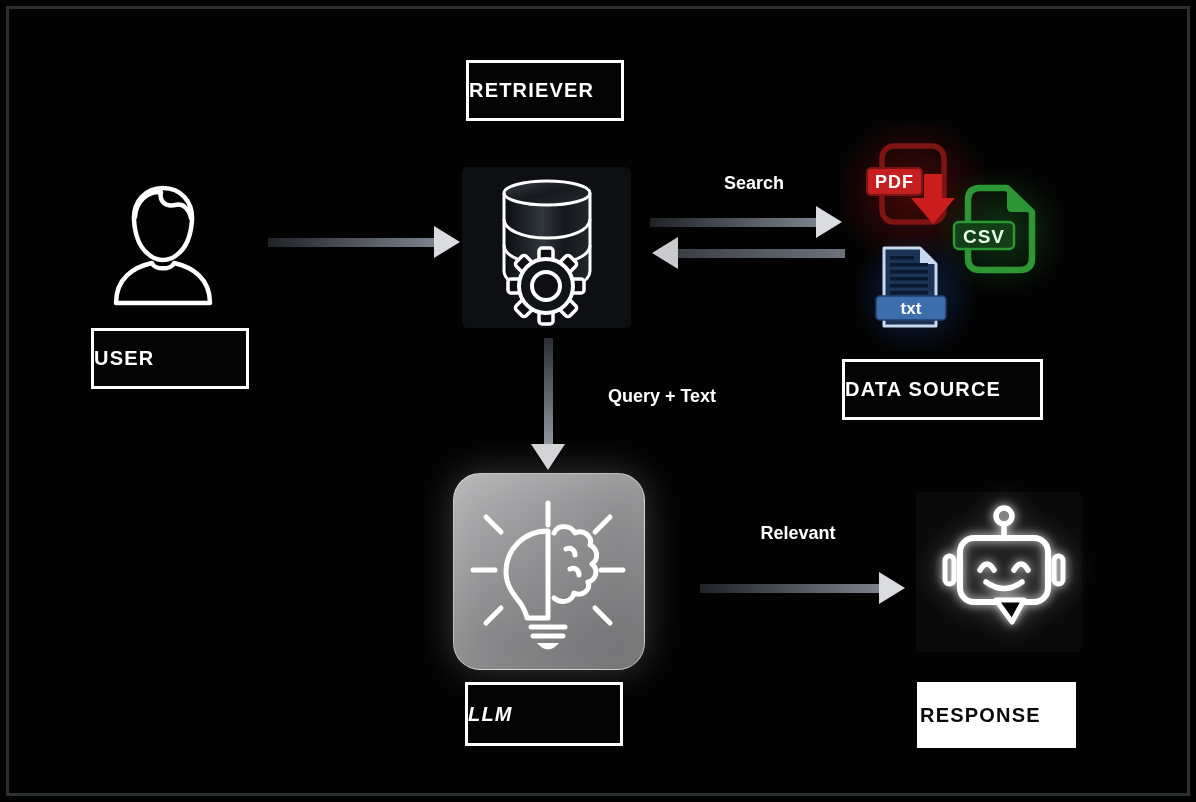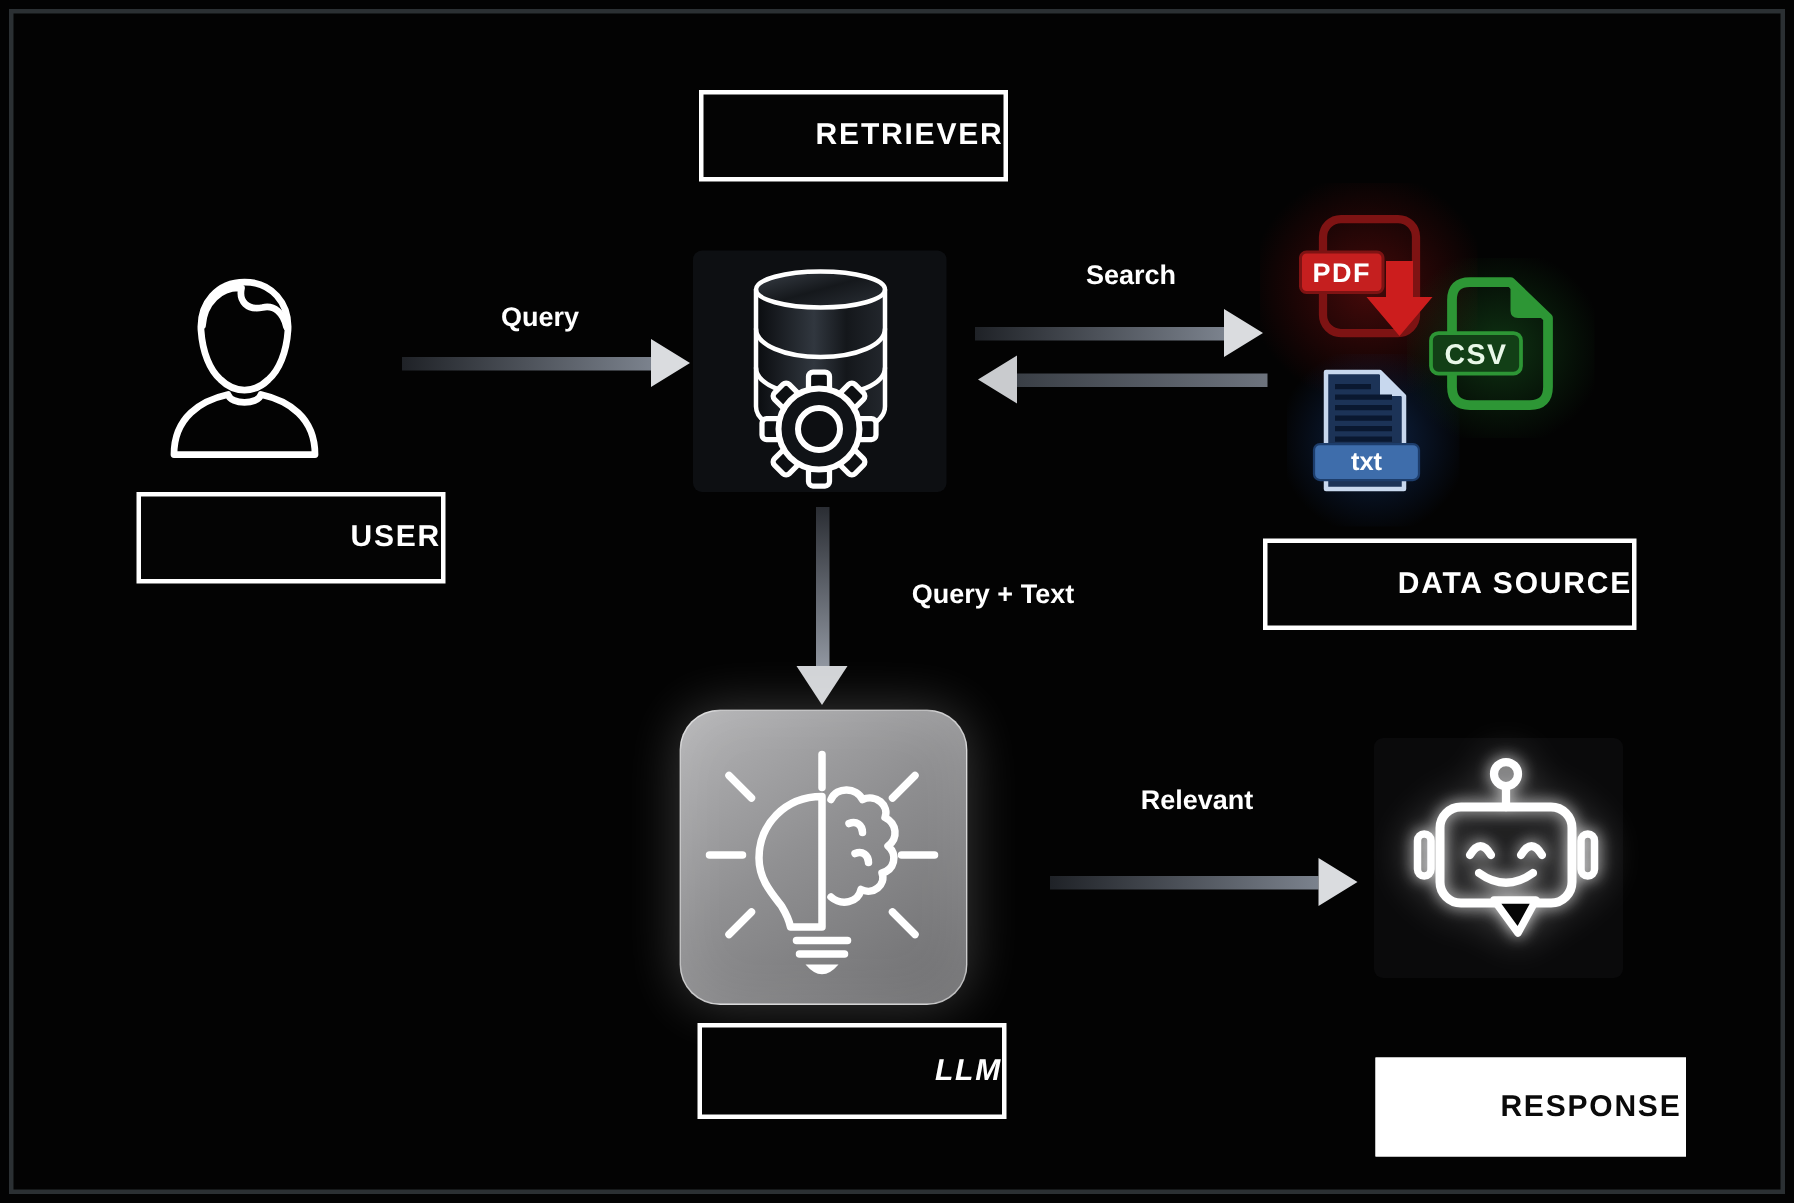--- a/index.html
+++ b/index.html
@@ -8,25 +8,25 @@
     background:#030303;
     font-family:"Liberation Sans","DejaVu Sans",sans-serif;
     color:#fff;
   }
   .frame{
     position:absolute;left:6px;top:6px;right:6px;bottom:6px;
     border:3px solid #2b3033;pointer-events:none;
   }
   
   .labelbox{
-    position:absolute;display:flex;align-items:center;justify-content:flex-end;
+    position:absolute;display:flex;align-items:center;justify-content:flex-start;
     border:3px solid #ffffff;background:#040404;
-    font-weight:700;font-size:20px;letter-spacing:1.2px;color:#fff;padding-left:48px;
-  }
-  .labelbox.inverted{background:#ffffff;color:#0a0a0a;border-color:#ffffff;margin-top:23px;}
+    font-weight:700;font-size:20px;letter-spacing:1.2px;color:#fff;
+  }
+  .labelbox.inverted{background:#ffffff;color:#0a0a0a;border-color:#ffffff;}
   
   .edgelabel{
     position:absolute;font-weight:700;font-size:18px;color:#fff;
     text-align:center;line-height:1.45;
   }
   
   .arrow-r,.arrow-l{position:absolute;display:flex;align-items:center;height:32px;}
   .arrow-r .shaft{flex:1;height:9px;background:linear-gradient(90deg,#1f2227,#7b828d);}
   .arrow-r .head{width:0;height:0;border-top:16px solid transparent;border-bottom:16px solid transparent;border-left:26px solid #dadcdf;}
   .arrow-l .head{width:0;height:0;border-top:16px solid transparent;border-bottom:16px solid transparent;border-right:26px solid #c9cbce;}
@@ -65,21 +65,20 @@
       <path d="M65 13 C47 13 35 27 36 45 C37 60 42 72 49 78 C53 82 59 85 65 85 C71 85 77 82 81 78 C88 72 93 60 94 45 C95 27 83 13 65 13 Z"></path>
       <path d="M37 42 C38 27 49 16 63 17 C61 26 67 32 77 30 C85 28 91 34 93 43"></path>
       <path d="M18 128 C18 103 36 92 54 88 C56 95 74 95 76 88 C94 92 112 103 112 128 Z"></path>
     </g>
   </svg>
 
   <div class="labelbox" style="left:91px;top:328px;width:152px;height:55px;">
     <span>USER</span>
   </div>
 
-  <div class="edgelabel" style="left:290px;top:198px;width:140px;">Query</div>
   <div class="arrow-r" style="left:268px;top:226px;width:192px;">
     <div class="shaft"></div>
     <div class="head"></div>
   </div>
 
   <div class="db-tile"></div>
   <svg class="iconsvg" style="left:462px;top:167px;" width="169" height="161" viewBox="0 0 169 161">
     <defs>
       <linearGradient id="dbBody" x1="0" y1="0" x2="1" y2="0">
         <stop offset="0" stop-color="#0a0c0f"></stop>

